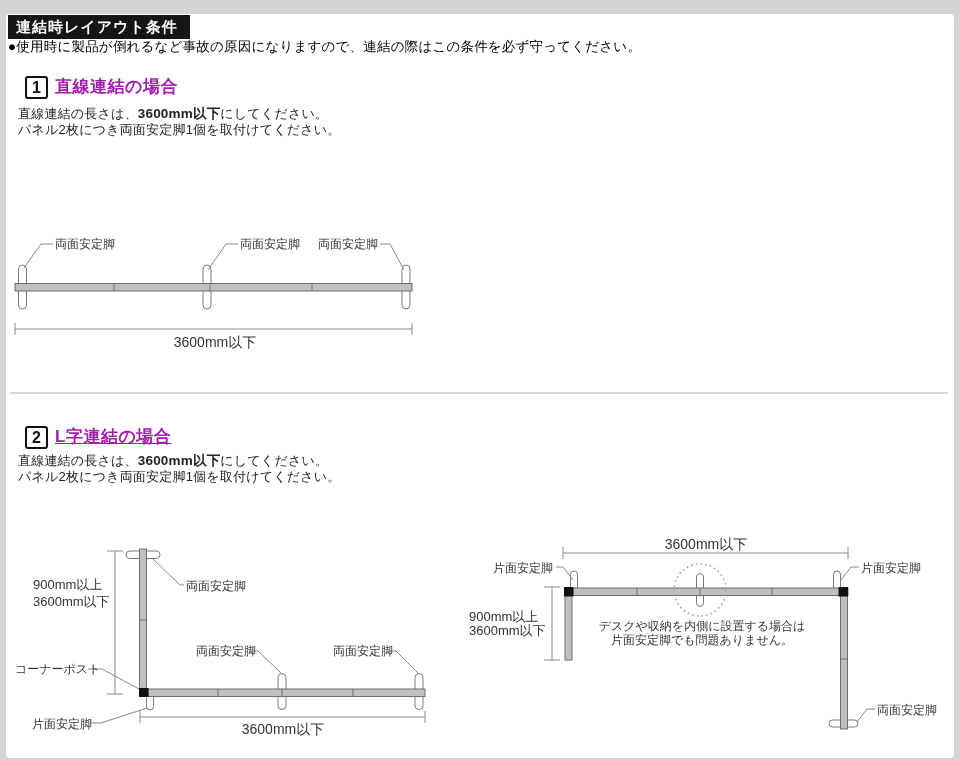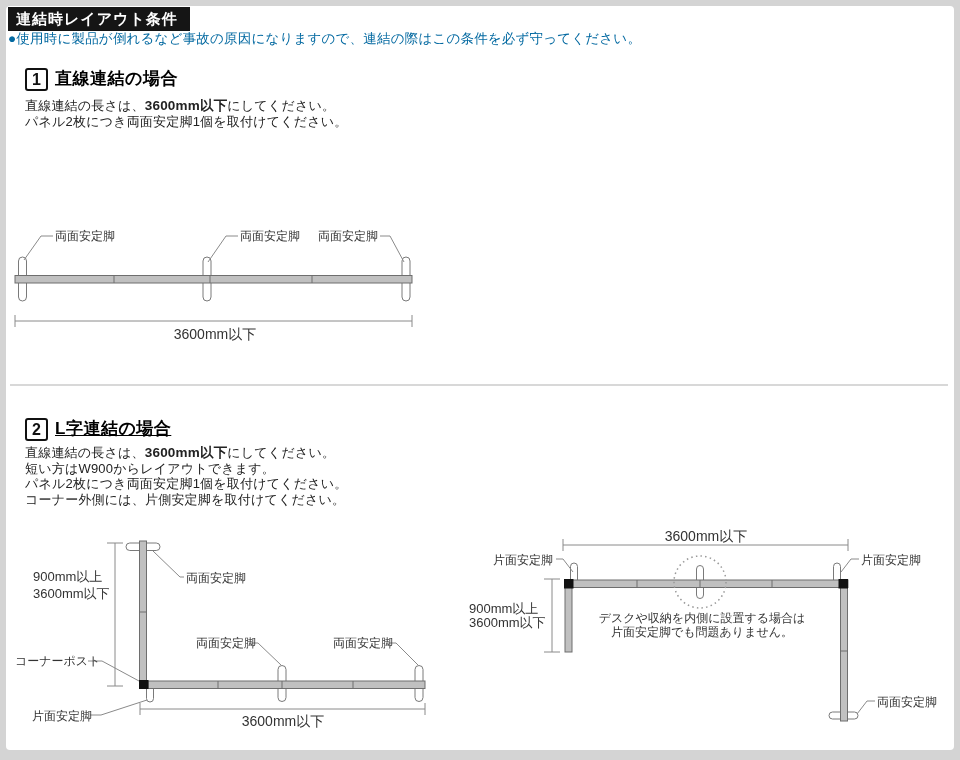--- a/index.html
+++ b/index.html
@@ -3,48 +3,48 @@
 <meta charset="utf-8">
 <style>
   html,body{margin:0;padding:0;}
   body{
     width:960px;height:760px;
     background:#d4d4d4;
     font-family:"Liberation Sans","DejaVu Sans",sans-serif;
     position:relative;
     -webkit-font-smoothing:antialiased;
   }
-  .page{position:absolute;left:0;top:4px;width:960px;height:740px;}
+  .page{position:absolute;left:0;top:12px;width:960px;height:740px;}
   .content{
     position:absolute;left:6px;top:2px;width:948px;height:744px;
     background:#ffffff;border-radius:4px;
   }
   .title-box{
     position:absolute;left:8px;top:3px;height:24px;
     background:#151515;color:#ffffff;
     font-size:15px;font-weight:bold;line-height:24px;
     padding:0 12px 0 8px;letter-spacing:1px;
   }
   .note-line{
     position:absolute;left:8px;top:26px;
-    font-size:13.5px;color:#0369a1;font-weight:500;letter-spacing:0.2px;
+    font-size:13.5px;color:#000000;font-weight:500;letter-spacing:0.2px;
   }
   .sec-badge{
     position:absolute;left:25px;width:19px;height:19px;
     border:2px solid #111;border-radius:3px;
     font-size:16px;font-weight:bold;color:#111;
     text-align:center;line-height:19px;background:#fff;
   }
   .sec-heading{
     position:absolute;left:55px;
-    font-size:17px;font-weight:bold;color:#000000;line-height:23px;letter-spacing:0.5px;
+    font-size:17px;font-weight:bold;color:#a21caf;line-height:23px;letter-spacing:0.5px;
   }
   .body-text{
     position:absolute;left:18px;
-    font-size:13px;color:#222;line-height:15.5px;letter-spacing:0.2px;margin-left:7px;
+    font-size:13px;color:#222;line-height:15.5px;letter-spacing:0.2px;
   }
   .body-text b{font-size:13.5px;}
   .divider{
     position:absolute;left:10px;top:380px;width:938px;height:2px;background:#d8d8d8;
   }
   svg{position:absolute;overflow:visible;}
   svg text{font-family:"Liberation Sans","DejaVu Sans",sans-serif;fill:#333;}
   .dlabel{font-size:12px;}
   .dim-big{font-size:14px;}
   .dim-small{font-size:13px;}
@@ -94,23 +94,21 @@
     <line class="thin" x1="412" y1="311" x2="412" y2="323"></line>
     <text class="dim-big" x="215" y="335" text-anchor="middle">3600mm以下</text>
   </svg>
 
   <div class="divider"></div>
 
   <div class="sec-badge" style="top:414px;">2</div>
   <div class="sec-heading" style="top:413px;text-decoration:underline;">L字連結の場合</div>
   <div class="body-text" style="top:441px;">
     <div><span>直線連結の長さは、</span><b>3600mm以下</b><span>にしてください。</span></div>
-    <div>短い方はW900からレイアウトできます。</div>
     <div>パネル2枚につき両面安定脚1個を取付けてください。</div>
-    <div>コーナー外側には、片側安定脚を取付けてください。</div>
   </div>
 
   <svg style="left:0;top:520px;" width="460" height="225" viewBox="0 520 460 225">
 
     <rect class="leg" x="126" y="539" width="34" height="7.5" rx="3.75"></rect>
     <rect class="leg" x="278" y="661.5" width="8" height="36" rx="4"></rect>
     <rect class="leg" x="415" y="661.5" width="8" height="36" rx="4"></rect>
     <rect class="leg" x="146.5" y="681" width="7" height="17" rx="3.5"></rect>
 
     <rect class="bar" x="139.5" y="537" width="7" height="140"></rect>

